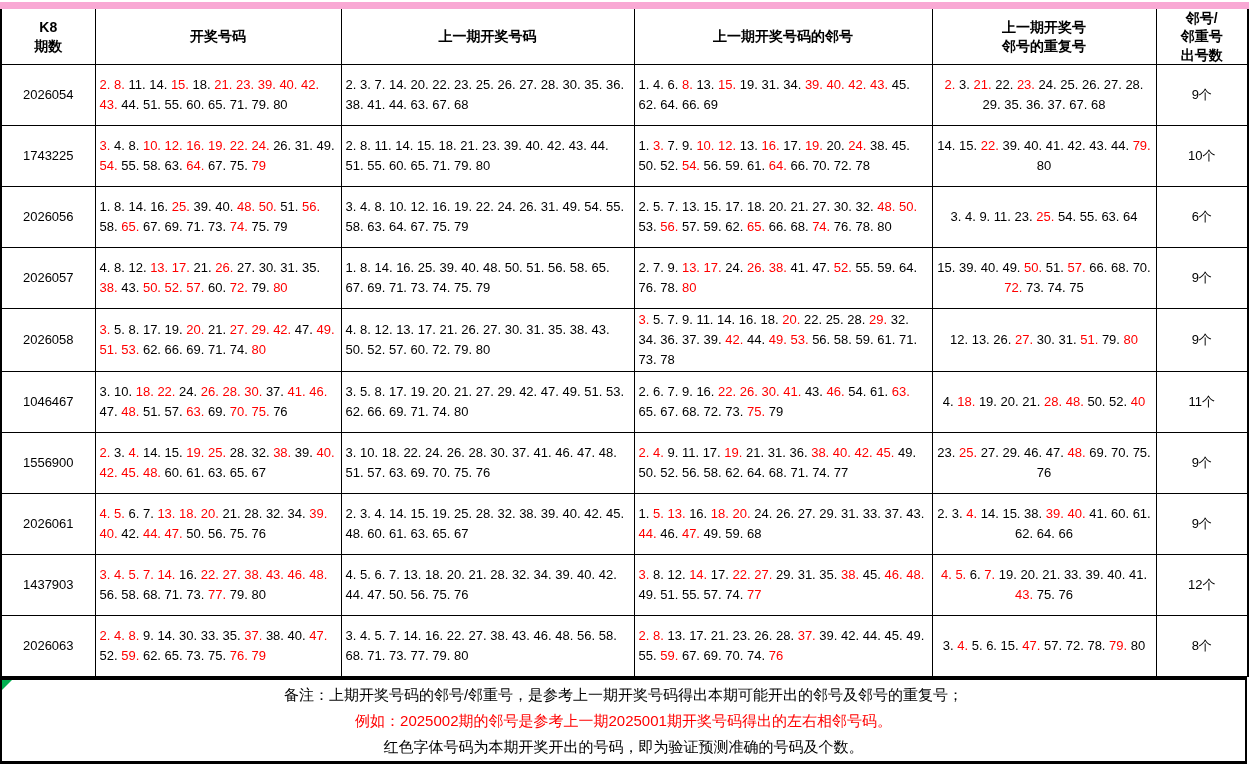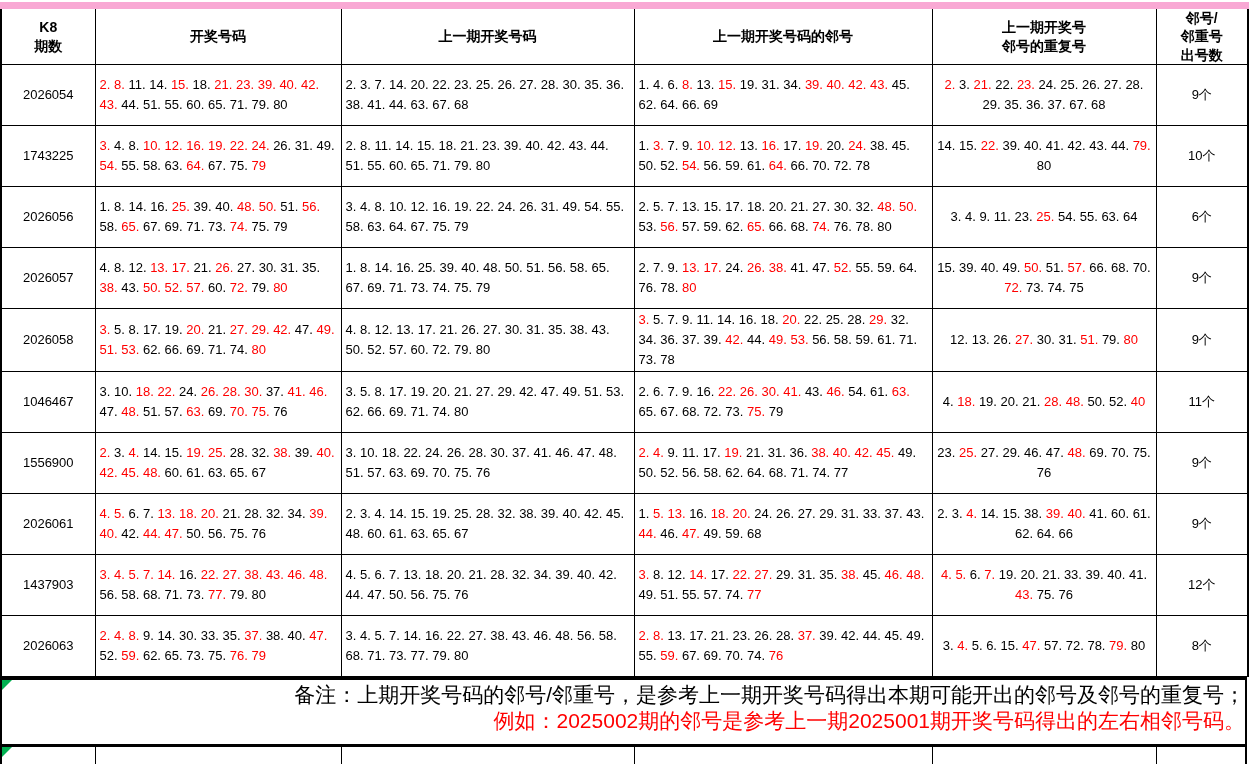--- a/index.html
+++ b/index.html
@@ -9,21 +9,21 @@
     border-top:7px solid #f9a8d4;border-left:2px solid #000;border-right:2px solid #000;}
   .tbl th,.tbl td{border:1px solid #000;overflow:hidden;}
   .tbl th{font-weight:bold;font-size:14px;text-align:center;vertical-align:middle;
     height:55px;line-height:1.3;white-space:pre-line;padding:0 2px;}
   .tbl td{font-size:13px;vertical-align:middle;height:58px;line-height:20px;padding:1px 4px;}
   .c-left{text-align:left;margin-left:44px;}
   .c-center{text-align:center;}
   .red{color:var(--red,#ff0000);}
   .notes{position:relative;width:1243px;box-sizing:content-box;
     border:2px solid #000;border-top:3px solid #000;border-bottom:3px solid #000;
-    text-align:right;font-size:21px;line-height:26px;padding:2px 0 10px 0;background:#fff;}
+    text-align:center;font-size:15px;line-height:26px;padding:2px 0 1px 0;background:#fff;}
   .notes .nline{white-space:nowrap;}
   .corner{position:absolute;width:0;height:0;border-top:10px solid var(--green,#00b050);
     border-right:10px solid transparent;top:0;left:0;}
   .strip{position:relative;display:flex;width:1247px;height:20px;box-sizing:border-box;
     border-left:2px solid #000;border-right:2px solid #000;}
   .strip .cell{box-sizing:border-box;height:20px;border-right:1px solid #000;background:#fff;}
   .strip .cell:last-child{border-right:none;}
 </style>
 </head>
 <body>
@@ -134,20 +134,21 @@
           <td class="c-center"><span>3.</span> <span class="red">4.</span> <span>5.</span> <span>6.</span> <span>15.</span> <span class="red">47.</span> <span>57.</span> <span>72.</span> <span>78.</span> <span class="red">79.</span> <span>80</span></td>
           <td class="c-center">8个</td>
         </tr>
       </tbody>
   </table>
 
   <div class="notes">
     <div class="corner"></div>
     <div class="nline">备注：上期开奖号码的邻号/邻重号，是参考上一期开奖号码得出本期可能开出的邻号及邻号的重复号；</div>
     <div class="nline red">例如：2025002期的邻号是参考上一期2025001期开奖号码得出的左右相邻号码。</div>
+    <div class="nline">红色字体号码为本期开奖开出的号码，即为验证预测准确的号码及个数。</div>
   </div>
 
   <div class="strip">
     <div class="corner" style="z-index:2"></div>
     <div class="cell" style="width:94px"></div>
     <div class="cell" style="width:246px"></div>
     <div class="cell" style="width:293px"></div>
     <div class="cell" style="width:298px"></div>
     <div class="cell" style="width:224px"></div>
     <div class="cell" style="width:88px"></div>

